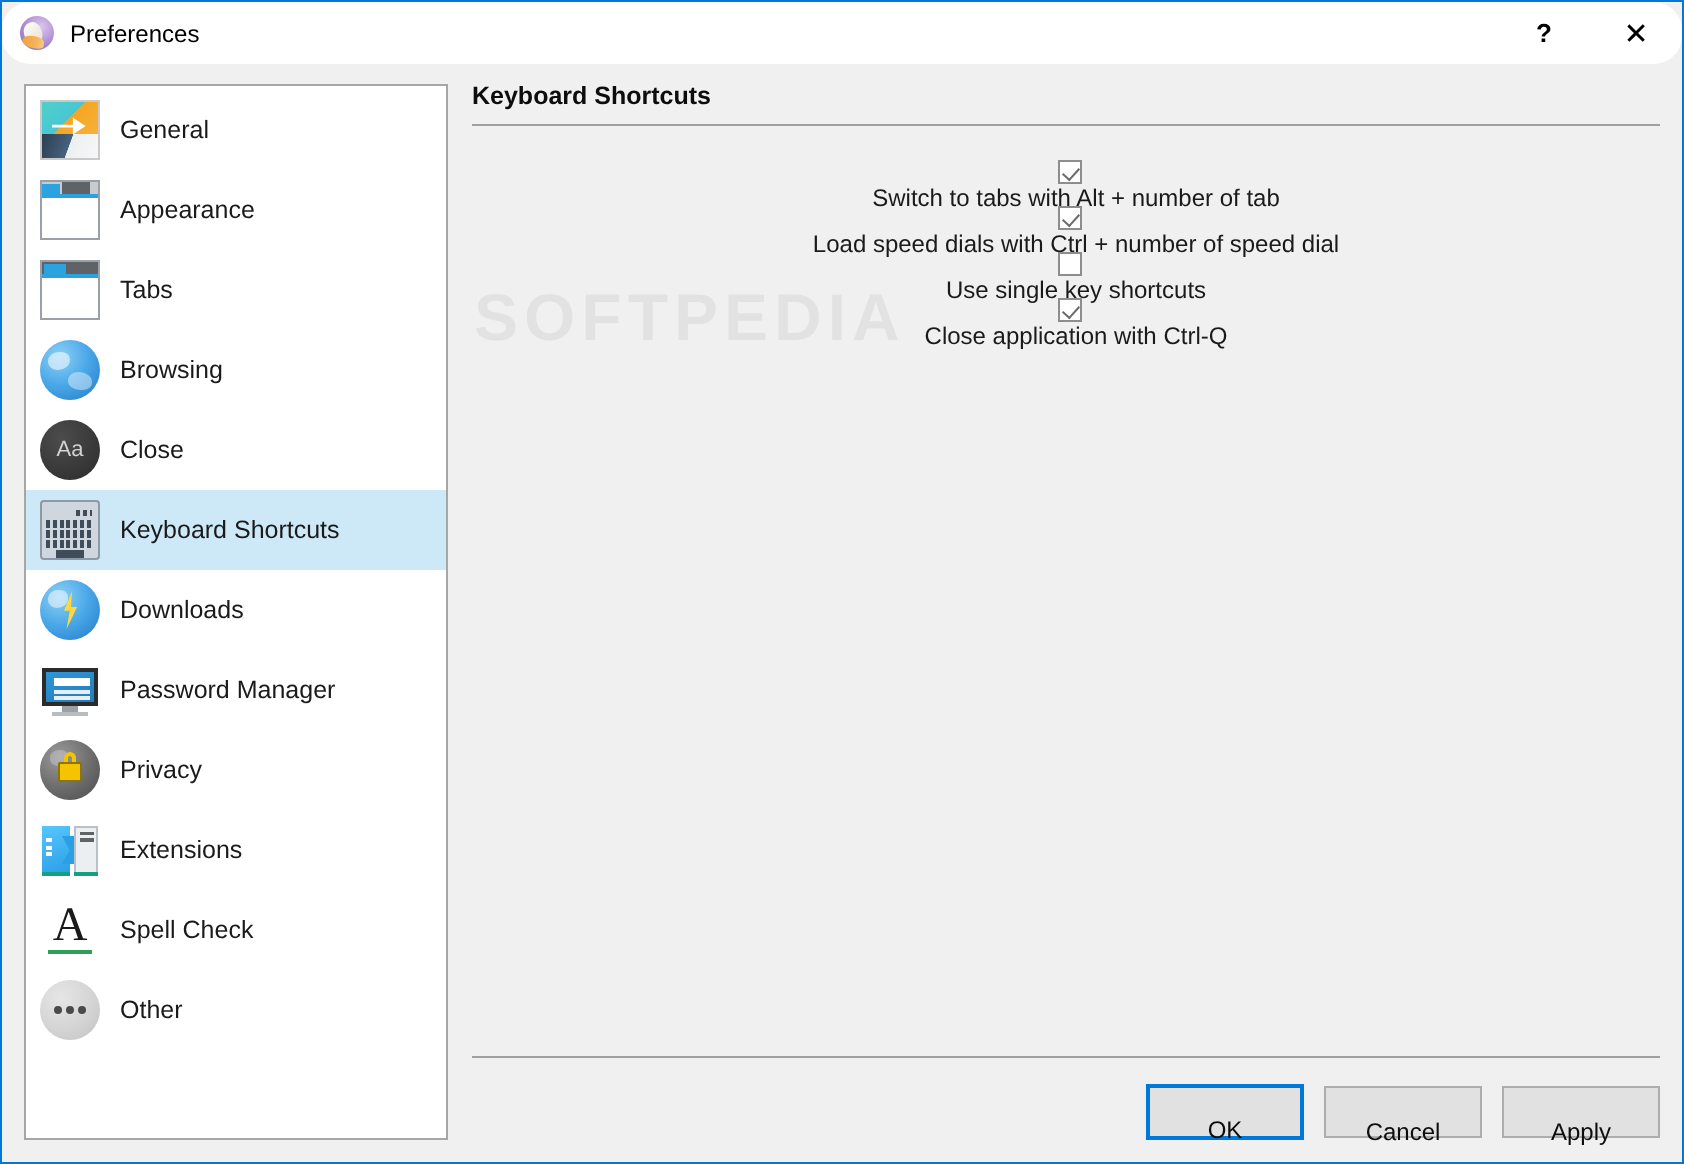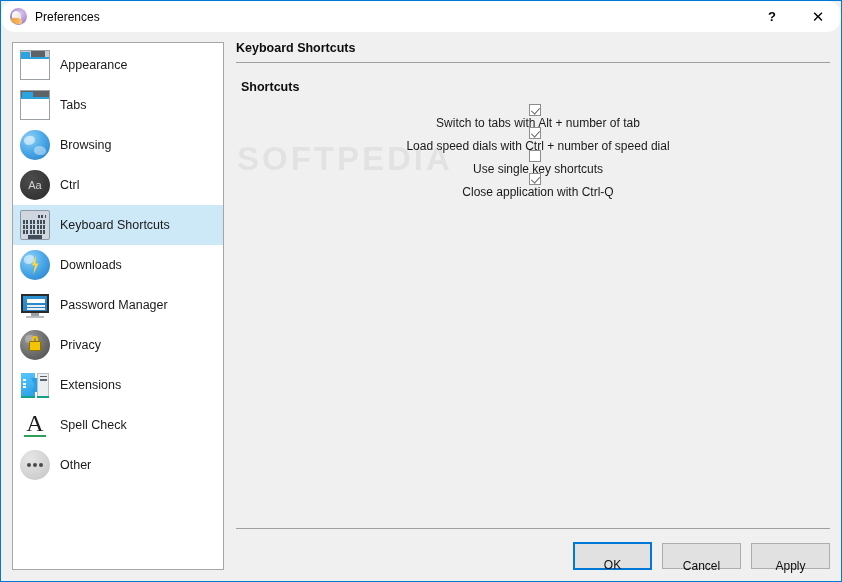--- a/index.html
+++ b/index.html
@@ -580,20 +580,24 @@
     <div id="title-buttons">
       <button class="tb-btn" id="help-btn">?</button>
       <button class="tb-btn" id="close-btn">✕</button>
     </div>
   </div>
 
   <div id="body-area">
 
     <div id="sidebar">
 
+      <div class="side-item">
+        <div class="side-icon ic-general"></div>
+        <span class="side-label">General</span>
+      </div>
 
       <div class="side-item">
         <div class="side-icon ic-window appearance">
           <div class="wbar">
               <div class="wtab"></div>
               <div class="wtab2"></div>
             </div>
           <div class="wline"></div>
         </div>
         <span class="side-label">Appearance</span>
@@ -609,21 +613,21 @@
         <span class="side-label">Tabs</span>
       </div>
 
       <div class="side-item">
         <div class="side-icon ic-circle ic-globe"></div>
         <span class="side-label">Browsing</span>
       </div>
 
       <div class="side-item">
         <div class="side-icon ic-circle ic-fonts">Aa</div>
-        <span class="side-label">Ctrl</span>
+        <span class="side-label">Close</span>
       </div>
 
       <div class="side-item selected">
         <div class="side-icon ic-keyboard">
           <div class="ktop"></div>
           <div class="krow k1"></div>
           <div class="krow k2"></div>
           <div class="krow k3"></div>
           <div class="krow k4"></div>
         </div>
@@ -681,21 +685,20 @@
         <span class="side-label">Other</span>
       </div>
 
     </div>
 
     <div id="main">
 
       <div id="panel-title">Keyboard Shortcuts</div>
       <div id="title-rule"></div>
 
-      <div id="group-title">Shortcuts</div>
 
       <div id="checkbox-list">
 
         <div class="cb-row">
           <div class="cb-box checked"></div>
           <span class="cb-label">Switch to tabs with Alt + number of tab</span>
         </div>
 
         <div class="cb-row">
           <div class="cb-box checked"></div>

